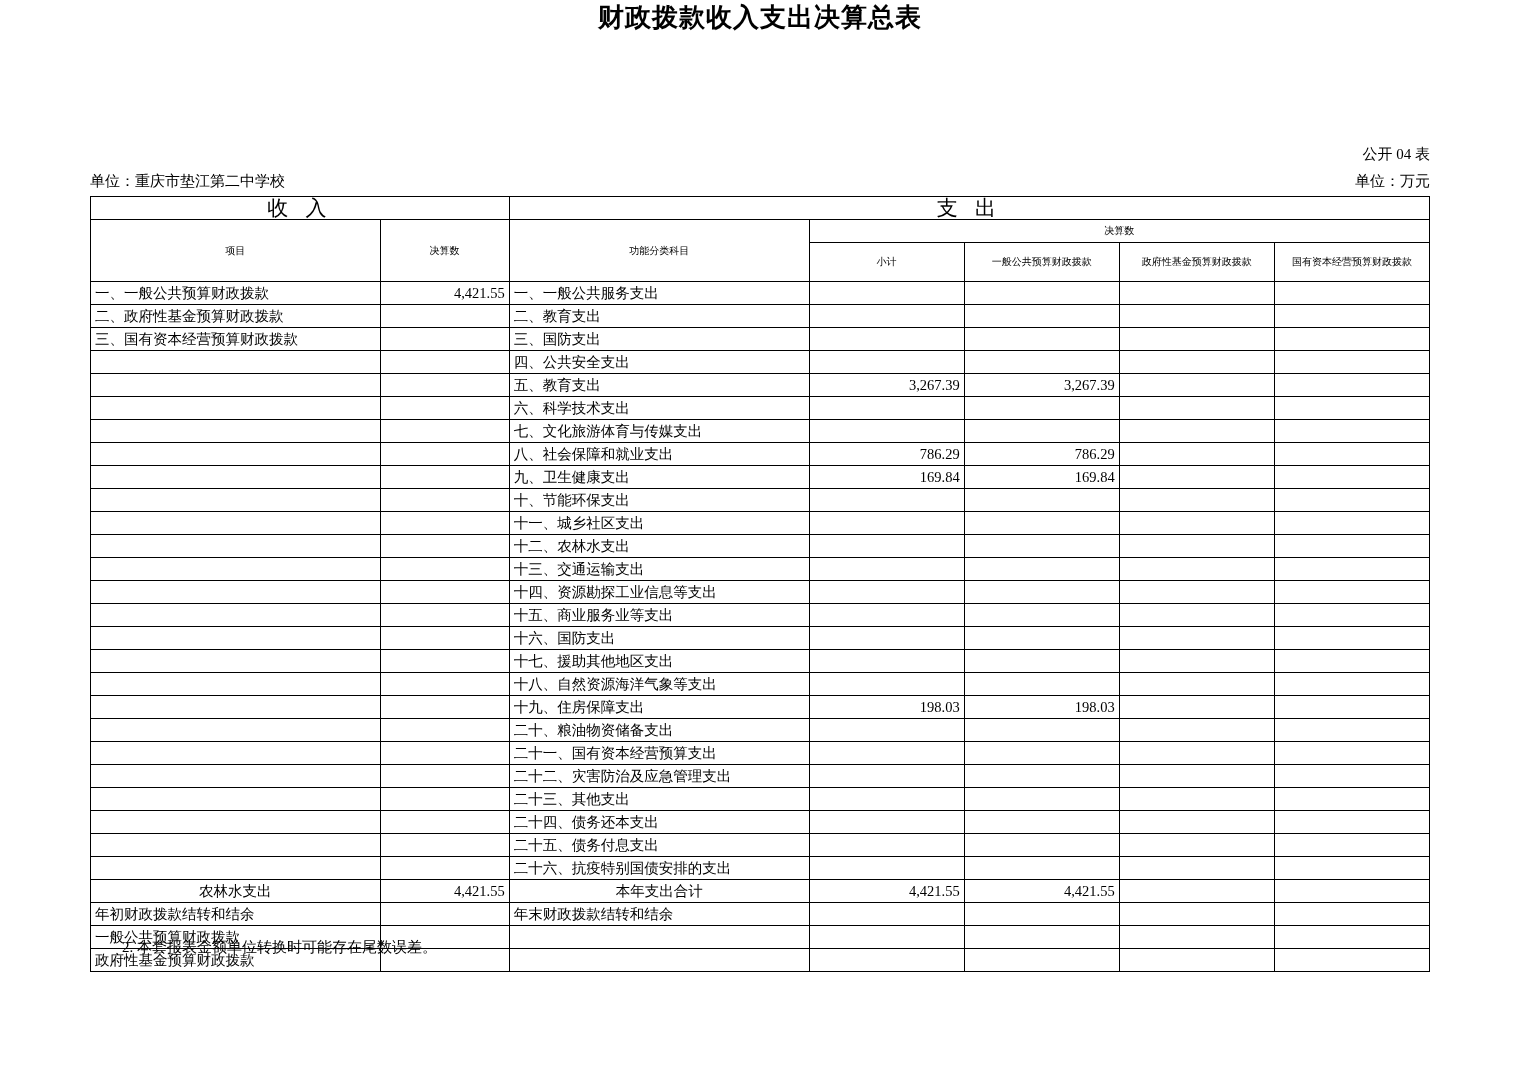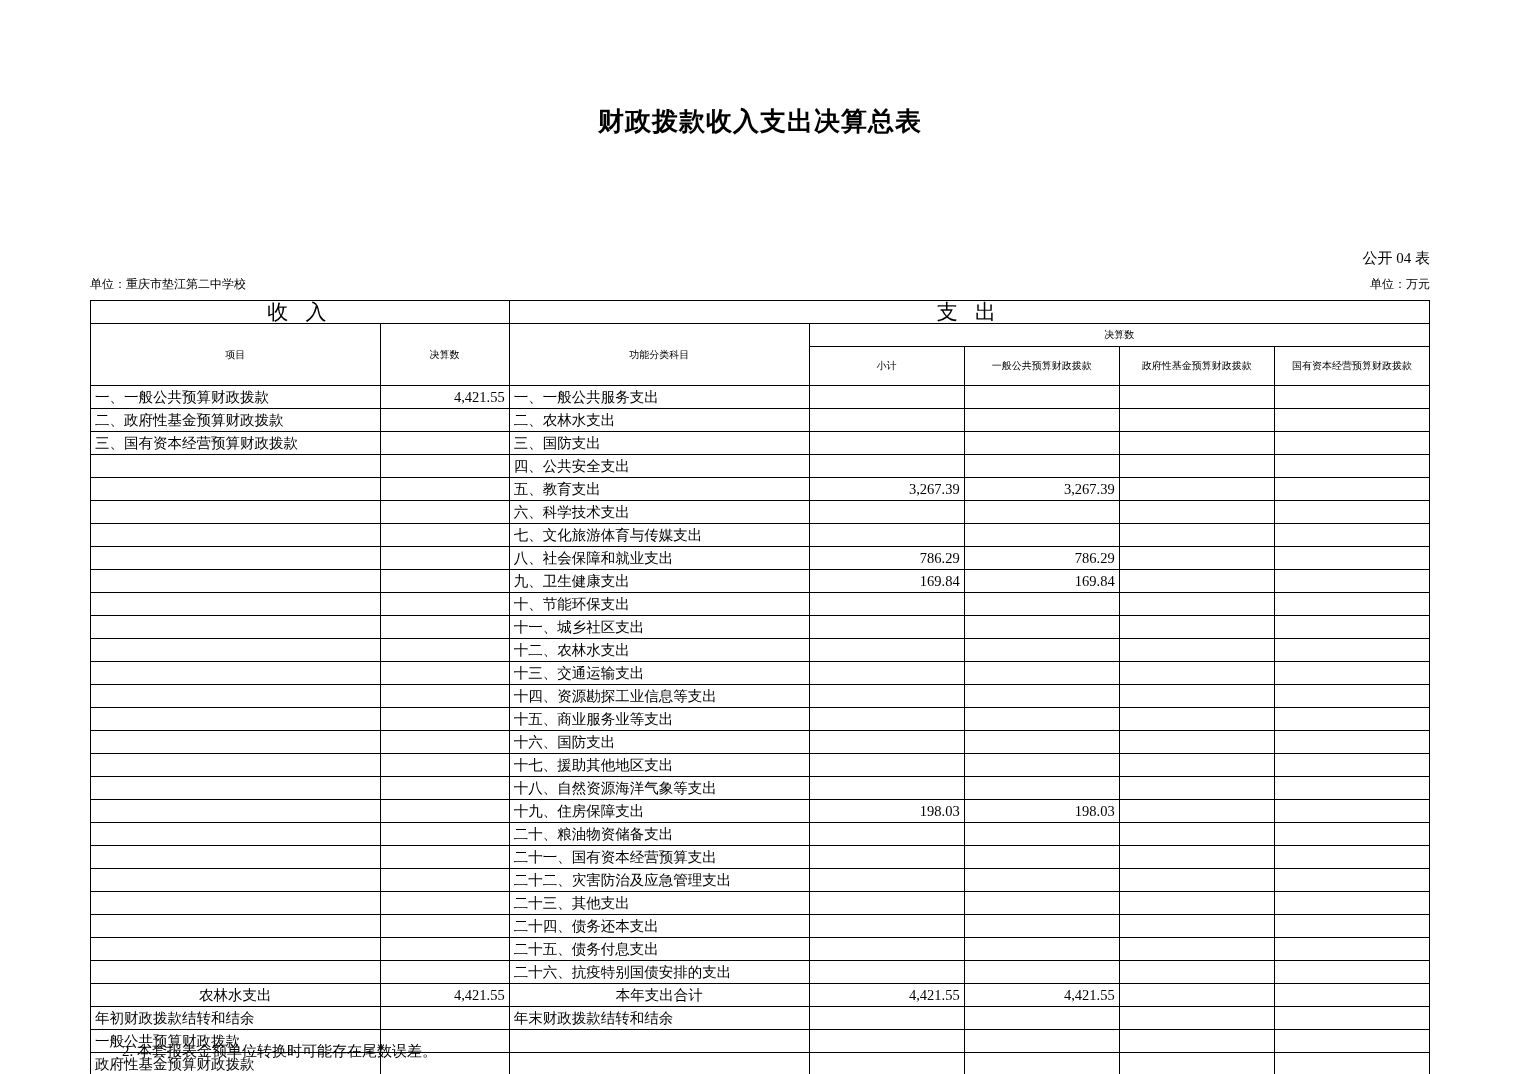--- a/index.html
+++ b/index.html
@@ -19,37 +19,36 @@
     position: relative;
     width: 1520px;
     height: 1074px;
     box-sizing: border-box;
   }
   .doc-title {
     text-align: center;
     font-size: 26px;
     font-weight: bold;
     letter-spacing: 1px;
-    margin-top: 104px;
     font-family: "Liberation Sans", "DejaVu Sans", sans-serif;
   }
   .form-code {
     position: absolute;
     right: 90px;
     top: 145px;
     font-size: 15px;
   }
   .meta-row {
     position: absolute;
     left: 90px;
     right: 90px;
     top: 172px;
     display: flex;
     justify-content: space-between;
-    font-size: 12px;
+    font-size: 15px;
     gap: 40px;
   }
   table.main {
     position: absolute;
     left: 90px;
     top: 196px;
     width: 1340px;
     border-collapse: collapse;
     table-layout: fixed;
     font-size: 14.5px;
@@ -134,21 +133,21 @@
           <td class="c-right">4,421.55</td>
           <td class="c-left indent3">一、一般公共服务支出</td>
           <td class="c-right"></td>
           <td class="c-right"></td>
           <td class="c-right"></td>
           <td class="c-right"></td>
         </tr>
         <tr>
           <td class="c-left bold">二、政府性基金预算财政拨款</td>
           <td class="c-right"></td>
-          <td class="c-left indent3">二、农林水支出</td>
+          <td class="c-left indent3">二、教育支出</td>
           <td class="c-right"></td>
           <td class="c-right"></td>
           <td class="c-right"></td>
           <td class="c-right"></td>
         </tr>
         <tr>
           <td class="c-left bold">三、国有资本经营预算财政拨款</td>
           <td class="c-right"></td>
           <td class="c-left indent3">三、国防支出</td>
           <td class="c-right"></td>

